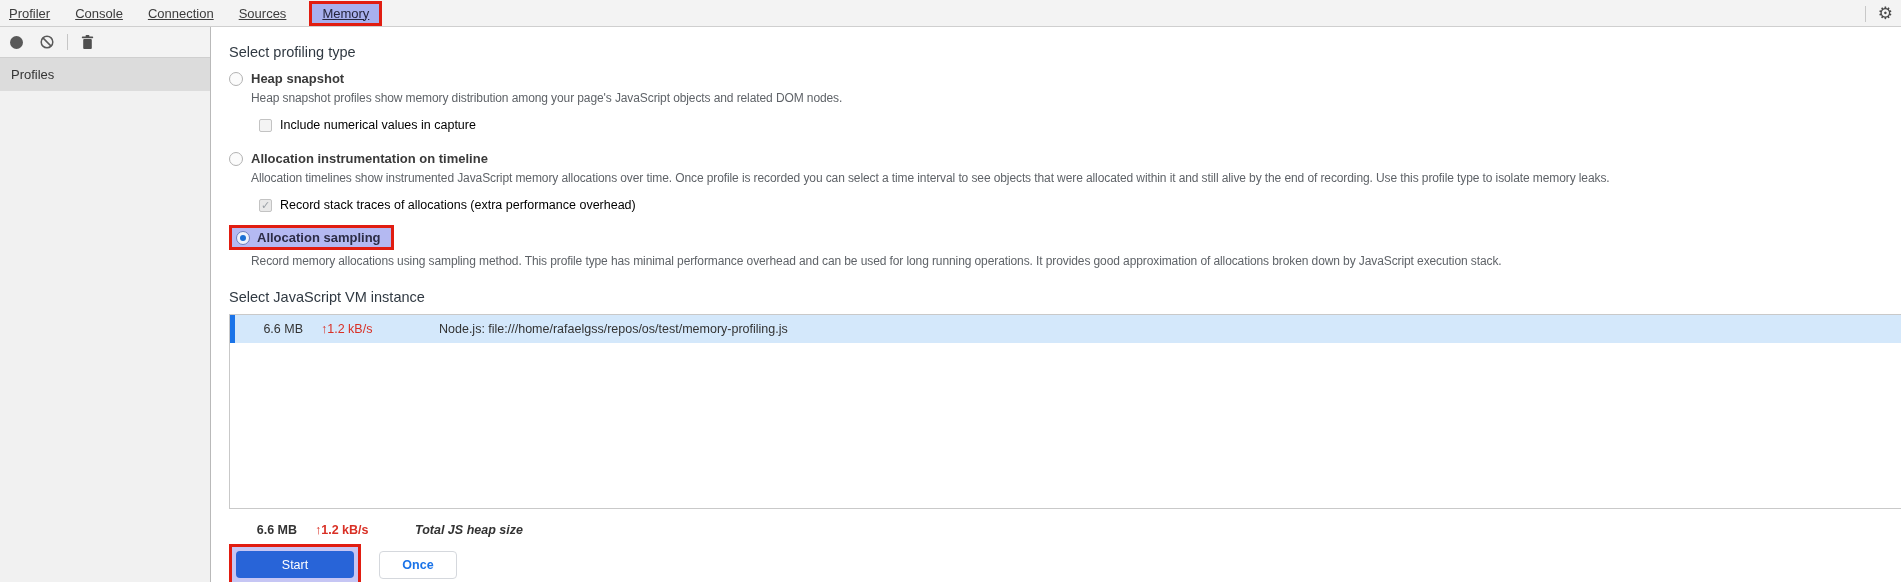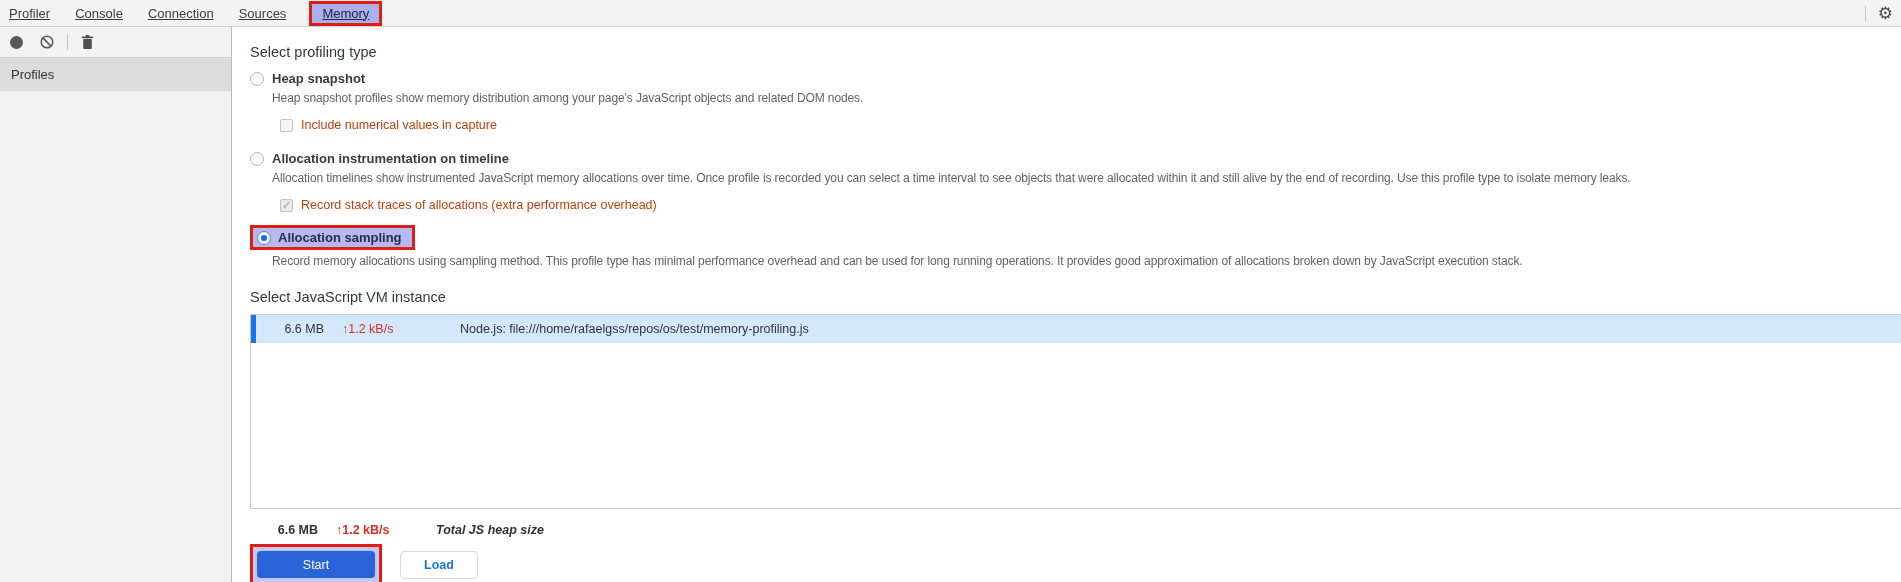--- a/index.html
+++ b/index.html
@@ -12,21 +12,21 @@
   .tab { font-size:13px; color:#3c3c3c; padding:5px 0; margin-right:25px; cursor:default;text-decoration:underline; }
   .tab:first-child { margin-left:9px; }
   .tab.selected { background:#a8b0ee; border:3px solid #e11d11; padding:2px 10px;
     margin-left:-2px; color:#24243c; }
   .tabbar-right { position:absolute; right:8px; top:0; height:27px; display:flex; align-items:center; }
   .vsep { width:1px; height:16px; background:#c8c8c8; margin-right:12px; }
   .gear { font-size:17px; color:#4a4a4a; line-height:1; }
 
   
   .split { display:flex; height:555px; }
-  .sidebar { width:232px; background:#f1f1f1; border-right:1px solid #b9b9b9; flex:none; }
+  .sidebar { width:211px; background:#f1f1f1; border-right:1px solid #b9b9b9; flex:none; }
   .side-toolbar { height:31px; background:#f3f3f3; border-bottom:1px solid #cfcfcf;
     display:flex; align-items:center; padding-left:10px; }
   .rec-dot { width:13px; height:13px; border-radius:50%; background:#595959; margin-right:17px; }
   .ban { width:14px; height:14px; margin-right:13px; }
   .tbar-sep { width:1px; height:16px; background:#c6c6c6; margin-right:13px; }
   .trash { width:13px; height:15px; }
   .profiles-row { height:33px; background:#dcdcdc; display:flex; align-items:center;
     padding-left:11px; font-size:13px; color:#343434; }
 
   
@@ -38,21 +38,21 @@
   .radio.on { border-color:#6b7fbe; background:#eef2fb; }
   .radio.on::after { content:""; position:absolute; left:3px; top:3px; width:6px; height:6px;
     border-radius:50%; background:#1a6fd4; }
   .opt-label { font-size:13px; font-weight:bold; color:#3a3a3a; }
   .desc { font-size:12px; color:#5f6368; margin:5px 0 0 22px; letter-spacing:-0.1px; }
   .chk-row { display:flex; align-items:center; margin:13px 0 0 30px; }
   .chk { width:13px; height:13px; border:1px solid #c3c3c3; border-radius:2px;
     background:#f4f4f4; flex:none; margin-right:8px; font-size:11px; line-height:11px;
     color:#9aa0a6; text-align:center; }
   .chk.checked { background:#e9e9e9; }
-  .chk-label { font-size:12.5px; color:#c2410c; }
+  .chk-label { font-size:12.5px; color:#000000; }
   .sample-box { display:inline-flex; align-items:center; margin-top:13px;
     background:#b4b9f2; border:3px solid #e11d11; padding:2px 10px 2px 4px; }
   .sample-box .opt-label { color:#2c2c46; }
 
   .h2 { font-size:14.5px; color:#303942; margin-top:21px; }
   .vm-list { margin-top:9px; width:1686px; height:195px; border:1px solid #c9c9c9;
     background:#fff; }
   .vm-row { height:28px; display:flex; align-items:center; background:#d4e8fb;
     border-left:5px solid #1a73e8; font-size:12.5px; }
   .vm-size { color:#333; width:48px; text-align:right; margin-left:20px; }
@@ -153,17 +153,17 @@
     <div class="summary">
       <div class="sum-size">6.6 MB</div>
       <div class="sum-rate">↑1.2 kB/s</div>
       <div class="sum-label">Total JS heap size</div>
     </div>
 
     <div class="btn-row">
       <div class="start-annot">
         <button class="btn-start">Start</button>
       </div>
-      <button class="btn-load">Load</button>
+      <button class="btn-load">Once</button>
     </div>
 
   </div>
 </div>
 
 </body></html>

